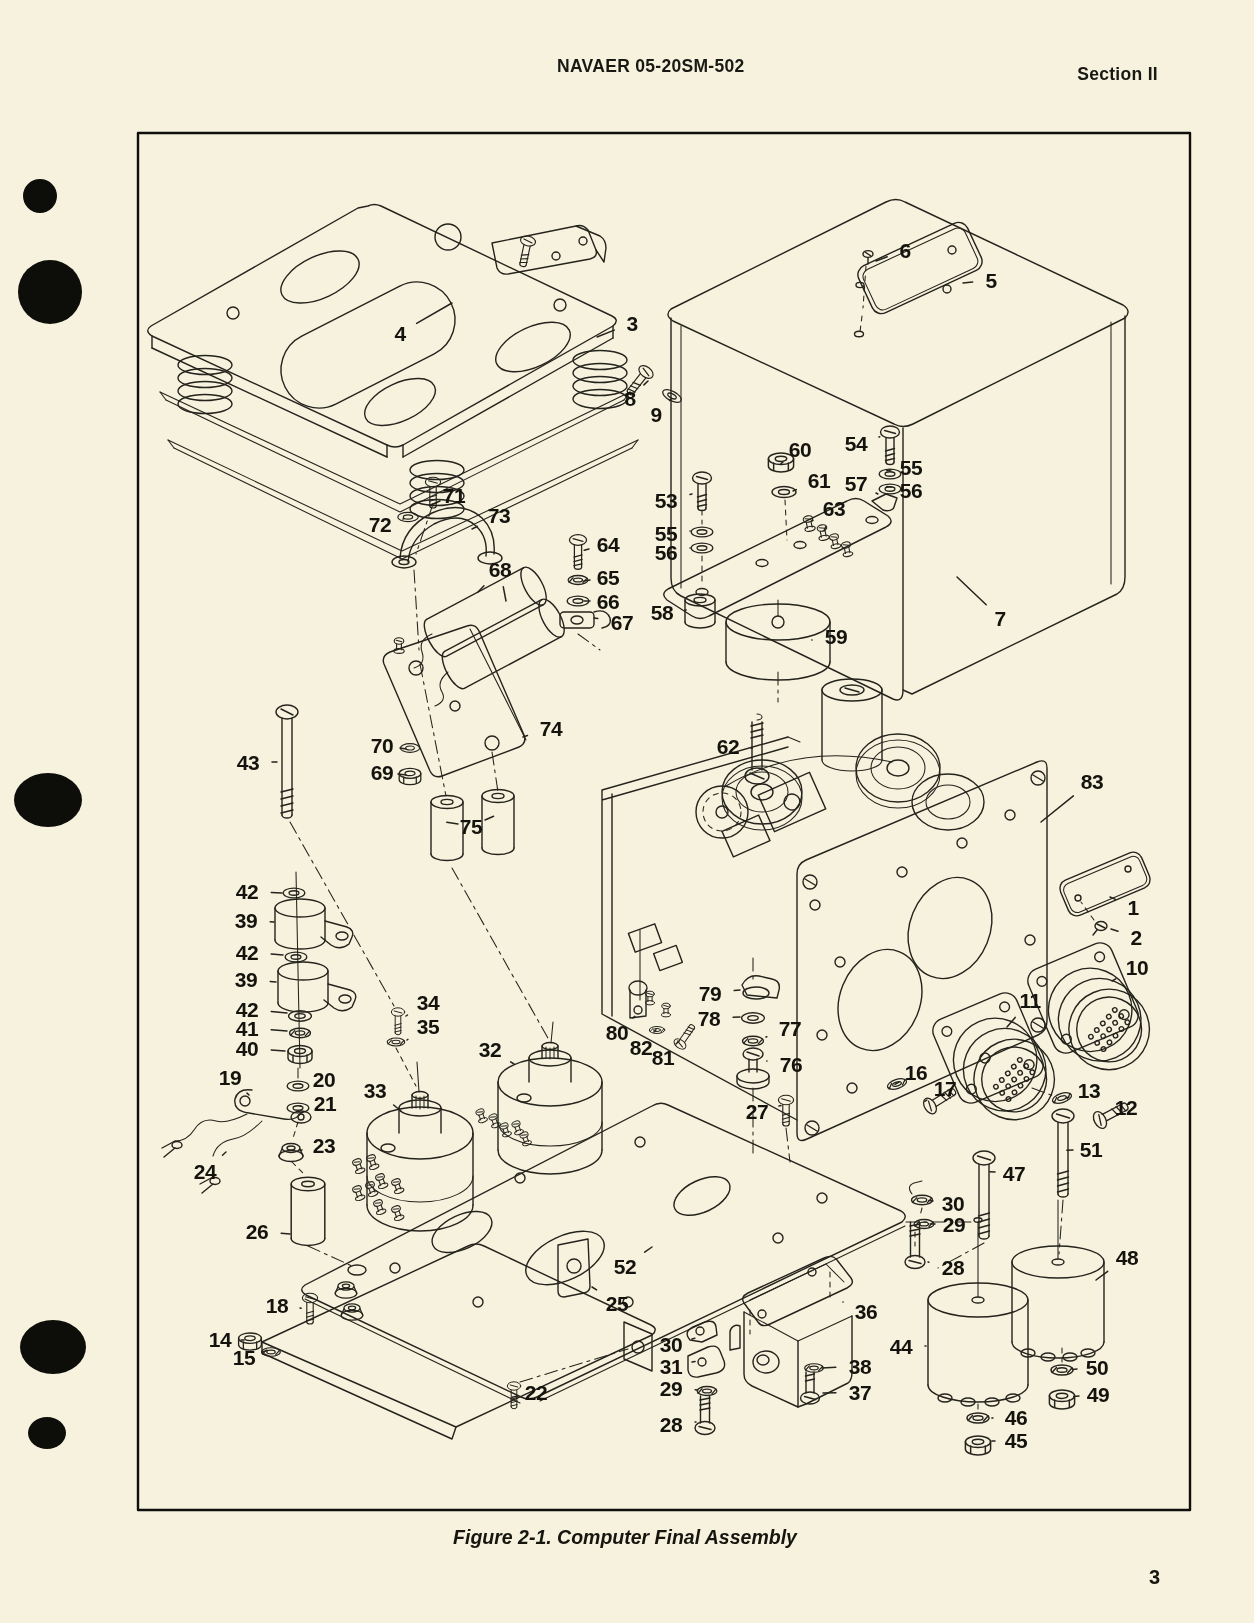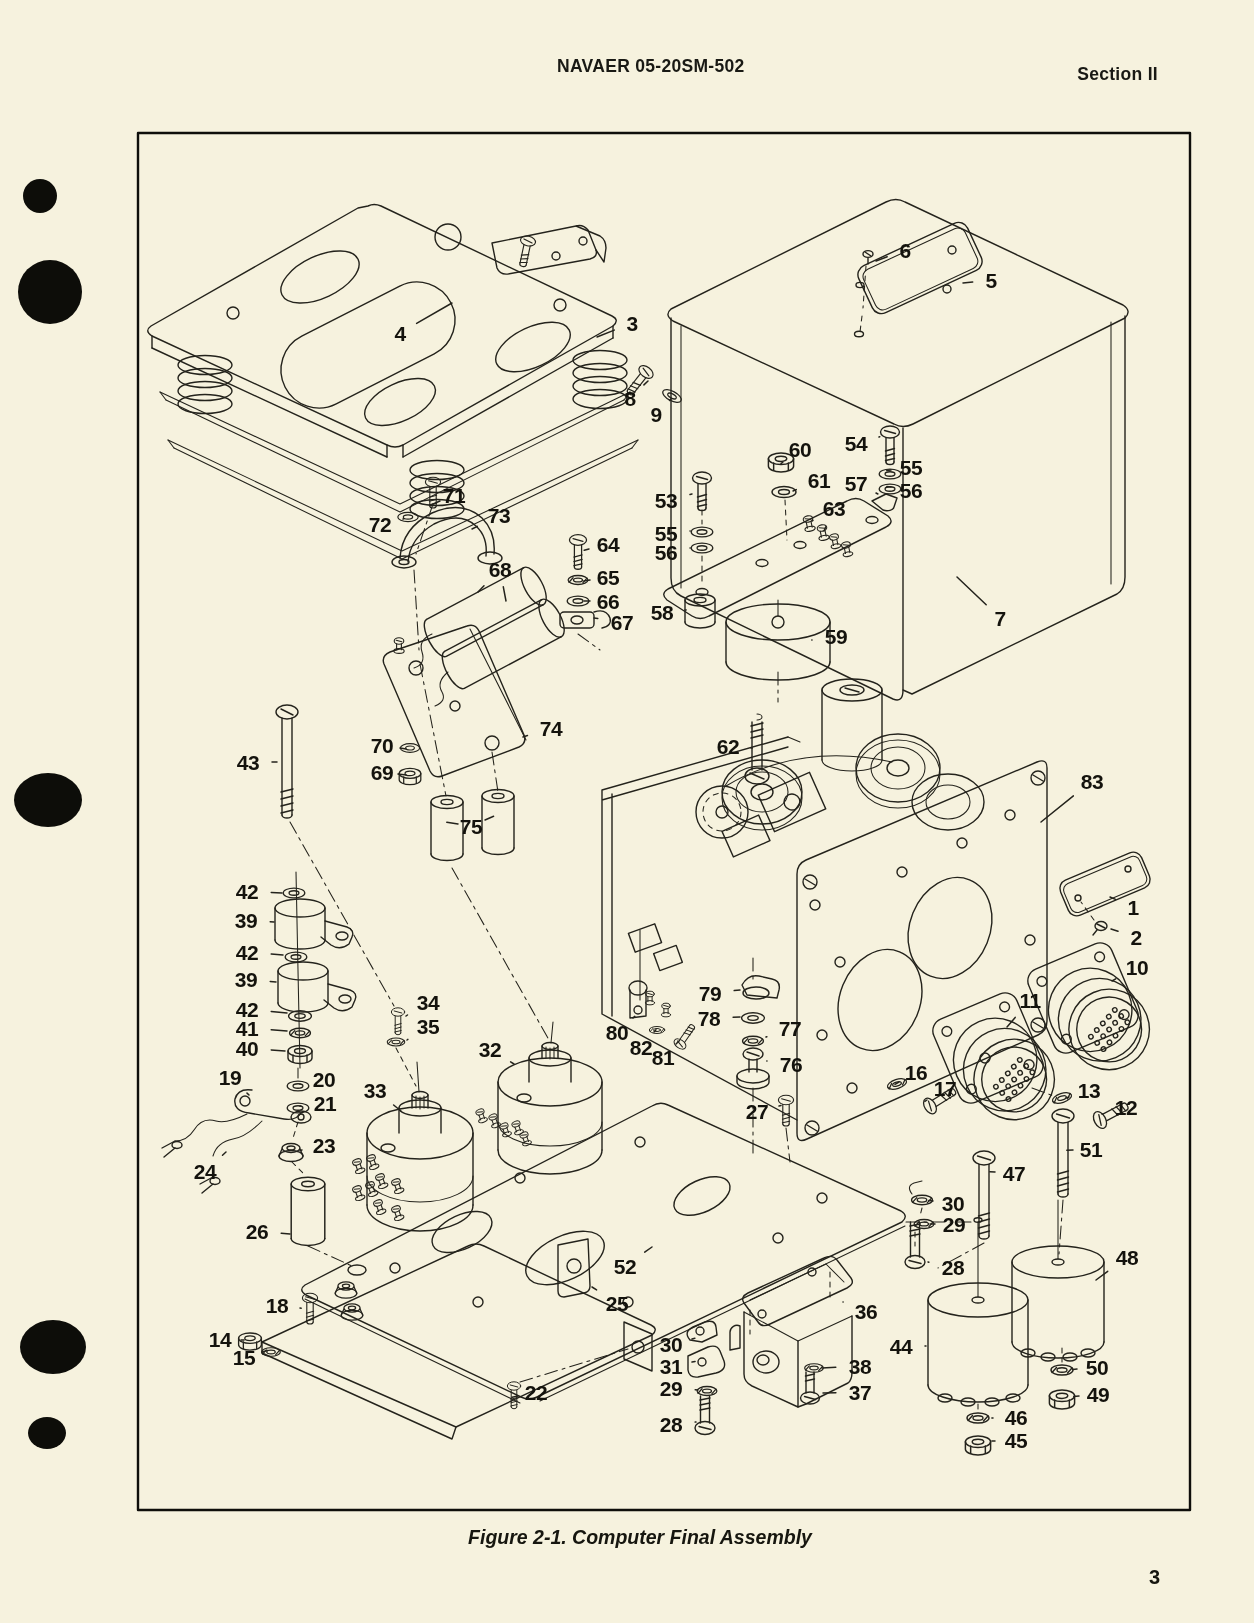--- a/index.html
+++ b/index.html
@@ -5,21 +5,21 @@
   html,body{margin:0;padding:0;background:#8a8578;}
   #page{
     position:relative;width:1254px;height:1623px;margin:0 auto;
     background:#f6f2de;
     font-family:"Liberation Sans", sans-serif;
     color:#14140f;overflow:hidden;
   }
   .hdr{position:absolute;top:56px;font-weight:bold;font-size:17.5px;letter-spacing:.3px;color:#191914;}
   #hdr-left{left:557px;width:190px;text-align:left;}
   #hdr-right{left:1058px;width:100px;text-align:right;margin-top:8px;}
-  #caption{position:absolute;top:1526px;left:315px;width:650px;text-align:center;
+  #caption{position:absolute;top:1526px;left:300px;width:650px;text-align:center;
     font-style:italic;font-weight:bold;font-size:19.5px;color:#16160f;}
   #pagenum{position:absolute;top:1566px;left:1120px;width:40px;text-align:right;
     font-weight:bold;font-size:20px;color:#16160f;}
   svg#diagram{position:absolute;left:0;top:0;}
   svg .ln, svg path, svg line, svg ellipse, svg circle, svg rect, svg polyline{
     stroke:#24231c;fill:none;stroke-width:1.4;stroke-linecap:round;stroke-linejoin:round;}
   svg .frame{stroke:#0e0e0a;stroke-width:2.4;}
   svg .fill{fill:#0d0d09;stroke:none;}
   svg .thin{stroke-width:1.05;}
   svg .dd{stroke-width:1.05;stroke-dasharray:13 5 3 5;}

